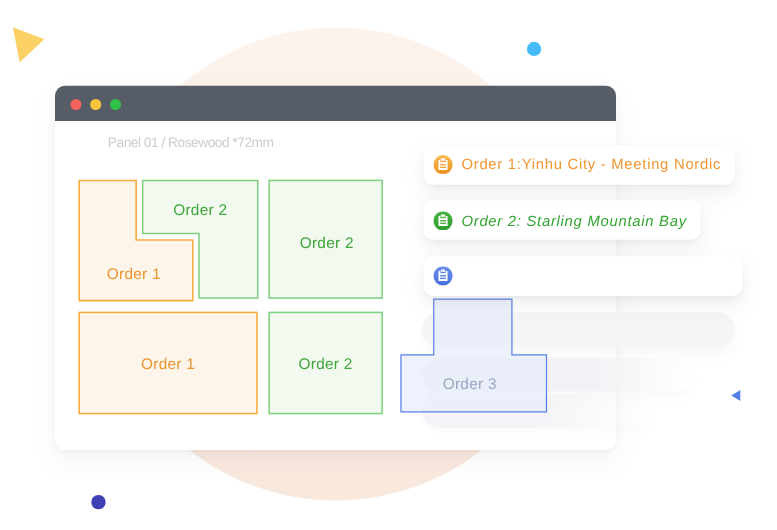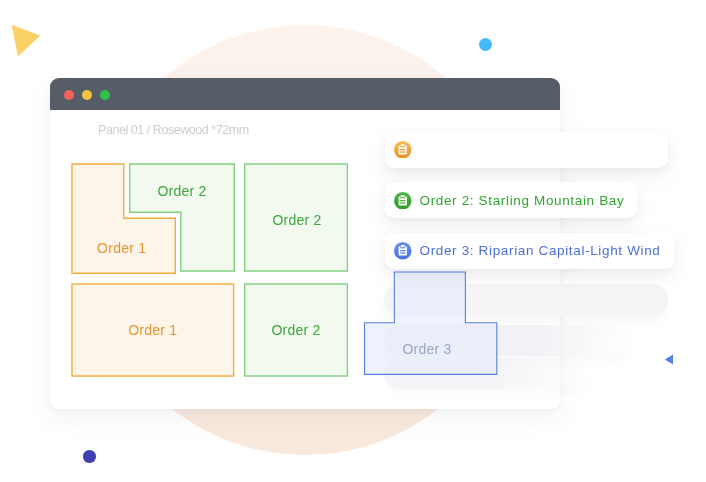--- a/index.html
+++ b/index.html
@@ -26,21 +26,21 @@
       box-shadow:0 6px 8px rgba(140,140,160,0.04);}
   .g3{left:384px;top:357.5px;width:208px;height:31px;
       background:linear-gradient(90deg,rgba(243,243,247,0.9) 50%,rgba(243,243,247,0) 100%);
       box-shadow:0 4px 6px rgba(140,140,160,0.03);}
   
   .chip{display:flex;align-items:center;background:#ffffff;border-radius:9px;height:36px;
     box-shadow:0 8px 18px rgba(120,120,140,0.13),0 2px 4px rgba(0,0,0,0.03);z-index:6;
     font-size:13.5px;letter-spacing:0.65px;}
   .chip svg{margin-left:9.5px;margin-right:8px;flex:0 0 auto;}
   .c1{left:384.5px;top:131.5px;width:283px;color:#F0952F;}
-  .c2{left:384.5px;top:182.3px;width:252px;color:#31A52F;}
+  .c2{left:384.5px;top:182.3px;width:252px;color:#31A52F;font-style:italic;}
   .c3{left:384.5px;top:232.8px;width:290px;color:#4B70D8;}
   
   .bluedot{left:479px;top:38px;width:13px;height:13px;border-radius:50%;background:#45BAF8;z-index:7;}
   .purpledot{left:83px;top:450px;width:12.5px;height:12.5px;border-radius:50%;background:#4040B2;z-index:7;}
   svg.overlay{left:0;top:0;z-index:4;}
   svg.deco{z-index:7;}
 </style>
 </head>
 <body>
   <div class="abs peach"></div>
@@ -88,20 +88,21 @@
           <stop offset="1" stop-color="#ED8D1F"></stop>
       </linearGradient>
       </defs>
       <circle cx="9.5" cy="9.5" r="9.5" fill="url(#go)"></circle>
       <rect x="5" y="4.8" width="9" height="9.9" rx="0.9" fill="#fff"></rect>
       <rect x="6.9" y="4.8" width="5.2" height="2.1" fill="#F2A23C"></rect>
       <rect x="7.4" y="3.2" width="4.2" height="2.4" rx="0.9" fill="#fff"></rect>
       <rect x="6.6" y="8.7" width="5.8" height="1.4" fill="#F2A23C"></rect>
       <rect x="6.6" y="11.3" width="5.8" height="1.4" fill="#F2A23C"></rect>
     </svg>
+    <span>Order 1:Yinhu City - Meeting Nordic</span>
   </div>
   <div class="abs chip c2">
     <svg width="17.5" height="17.5" viewBox="0 0 19 19">
       <defs>
         <linearGradient id="gg" x1="0" y1="0" x2="0" y2="1">
         <stop offset="0" stop-color="#49B246"></stop>
           <stop offset="1" stop-color="#2F9E2C"></stop>
       </linearGradient>
       </defs>
       <circle cx="9.5" cy="9.5" r="9.5" fill="url(#gg)"></circle>
@@ -121,21 +122,20 @@
           <stop offset="1" stop-color="#4A6FDD"></stop>
       </linearGradient>
       </defs>
       <circle cx="9.5" cy="9.5" r="9.5" fill="url(#gb)"></circle>
       <rect x="5" y="4.8" width="9" height="9.9" rx="0.9" fill="#fff"></rect>
       <rect x="6.9" y="4.8" width="5.2" height="2.1" fill="#6287E4"></rect>
       <rect x="7.4" y="3.2" width="4.2" height="2.4" rx="0.9" fill="#fff"></rect>
       <rect x="6.6" y="8.7" width="5.8" height="1.4" fill="#6287E4"></rect>
       <rect x="6.6" y="11.3" width="5.8" height="1.4" fill="#6287E4"></rect>
     </svg>
-    <span>Order 3: Riparian Capital-Light Wind</span>
   </div>
 
   <svg class="abs deco" style="left:8px;top:21px;" width="38" height="40" viewBox="0 0 38 40">
     <polygon points="3.7,3.7 32.3,14.6 9.9,35.5" fill="#FBD166"></polygon>
   </svg>
   <div class="abs bluedot"></div>
   <div class="abs purpledot"></div>
   <svg class="abs deco" style="left:663px;top:353px;" width="12" height="13" viewBox="0 0 12 13">
     <polygon points="10,1.5 10,11.5 1.8,6.5" fill="#5580EA"></polygon>
   </svg>

